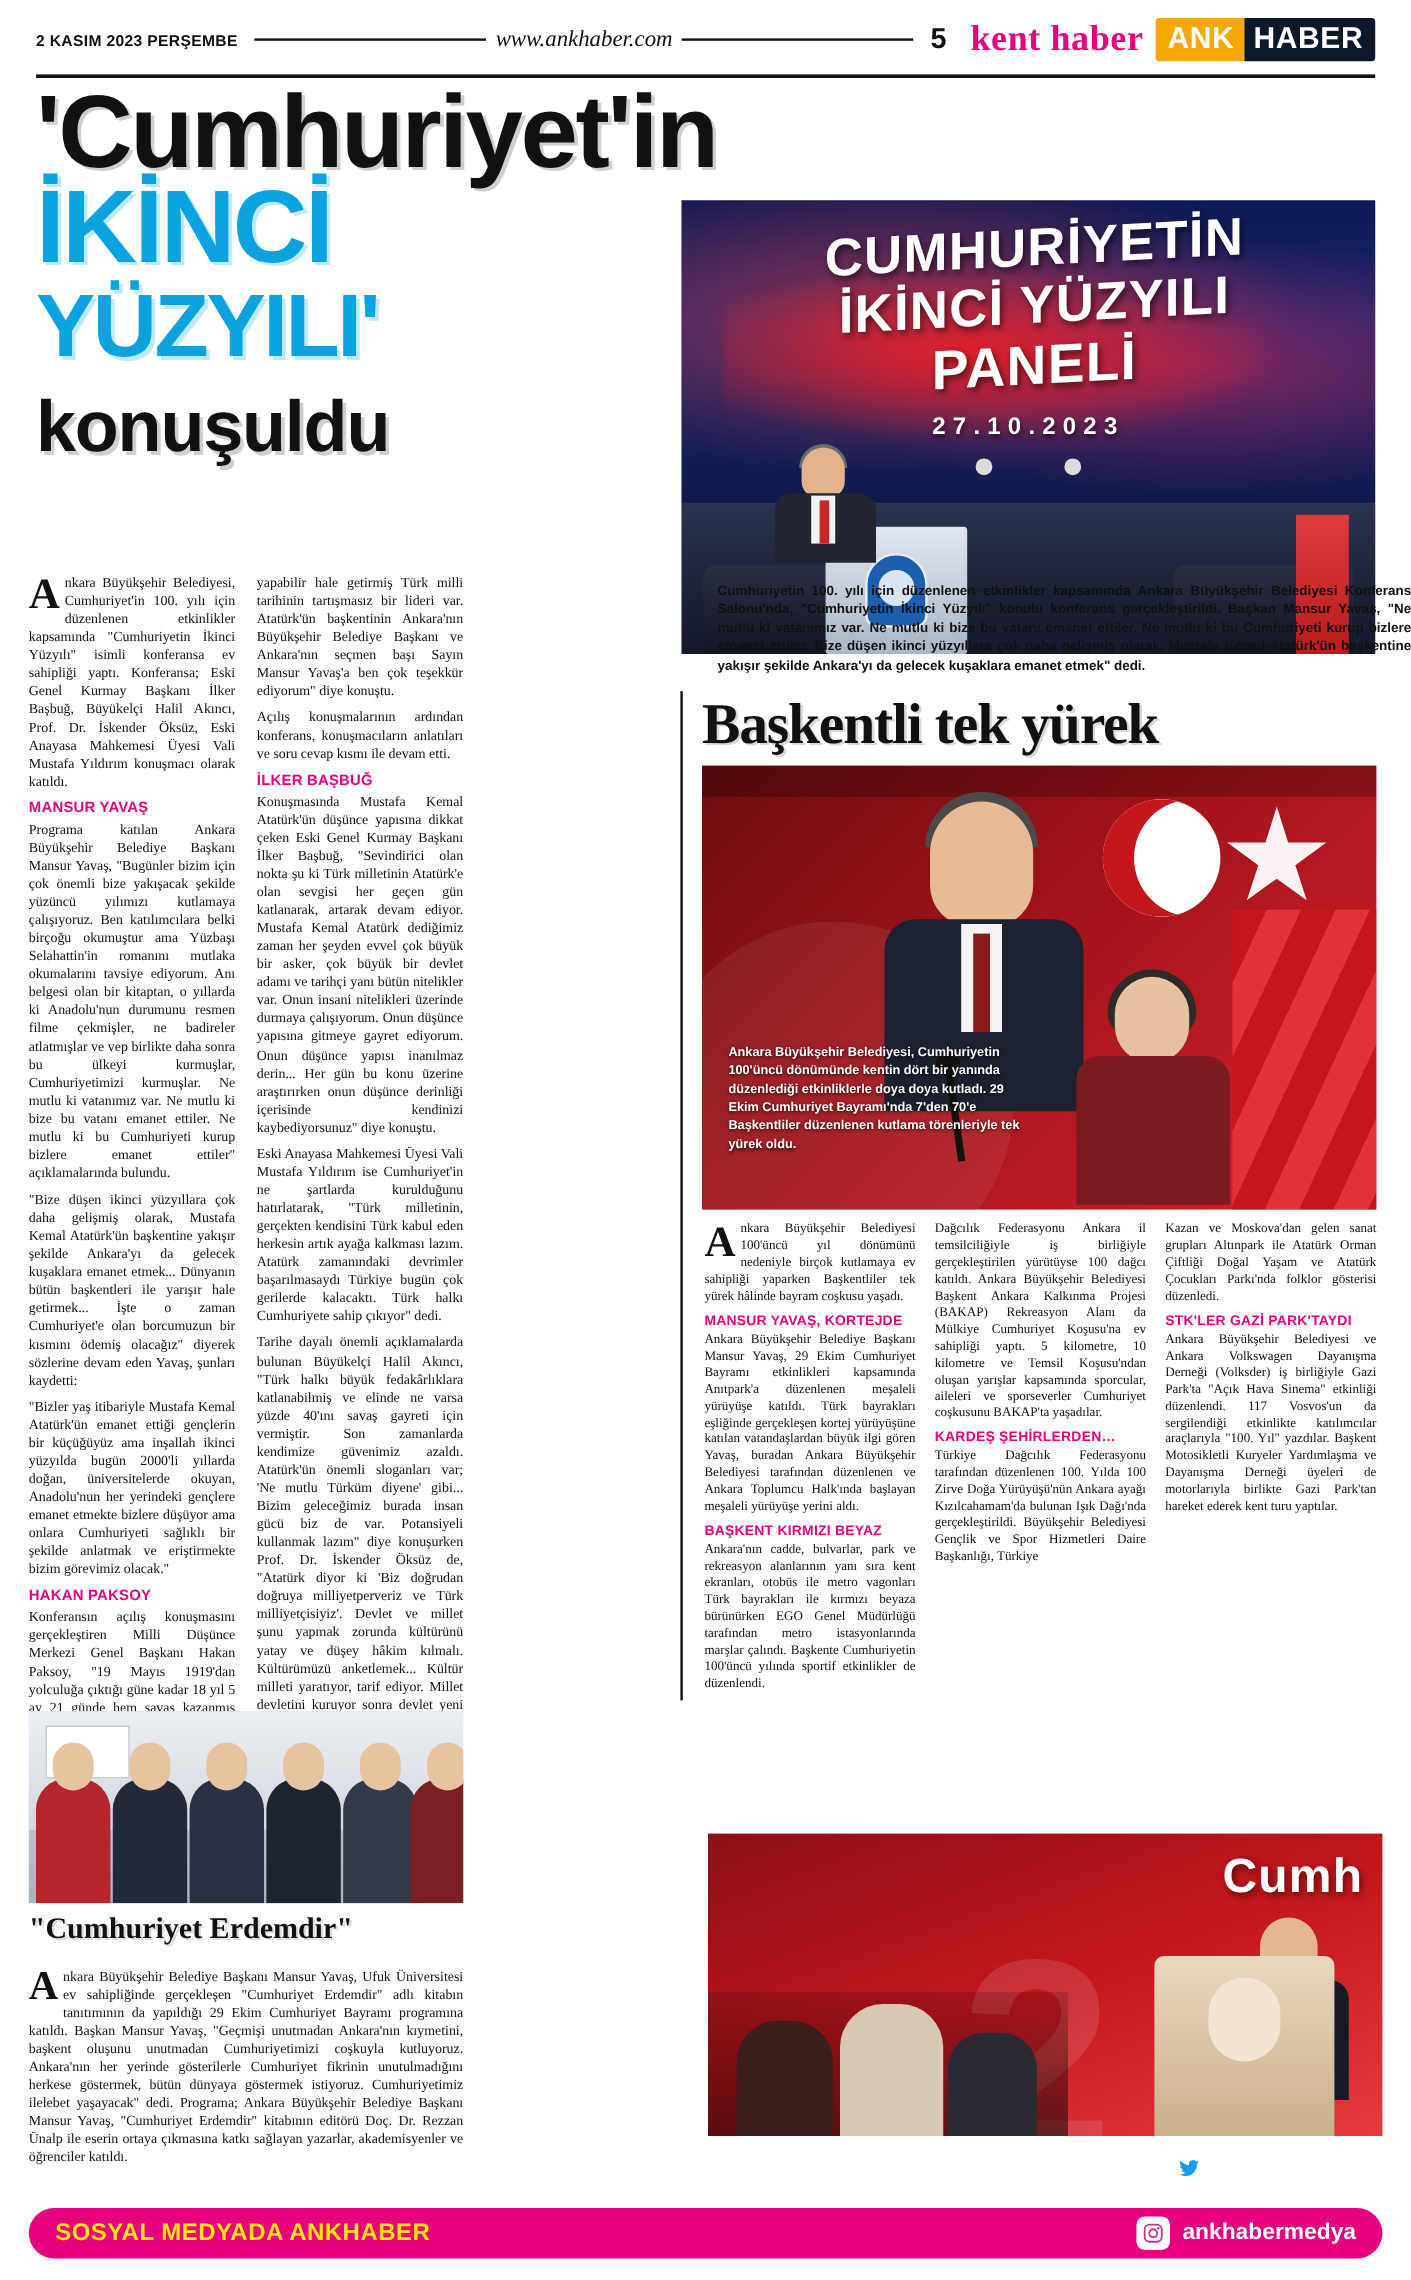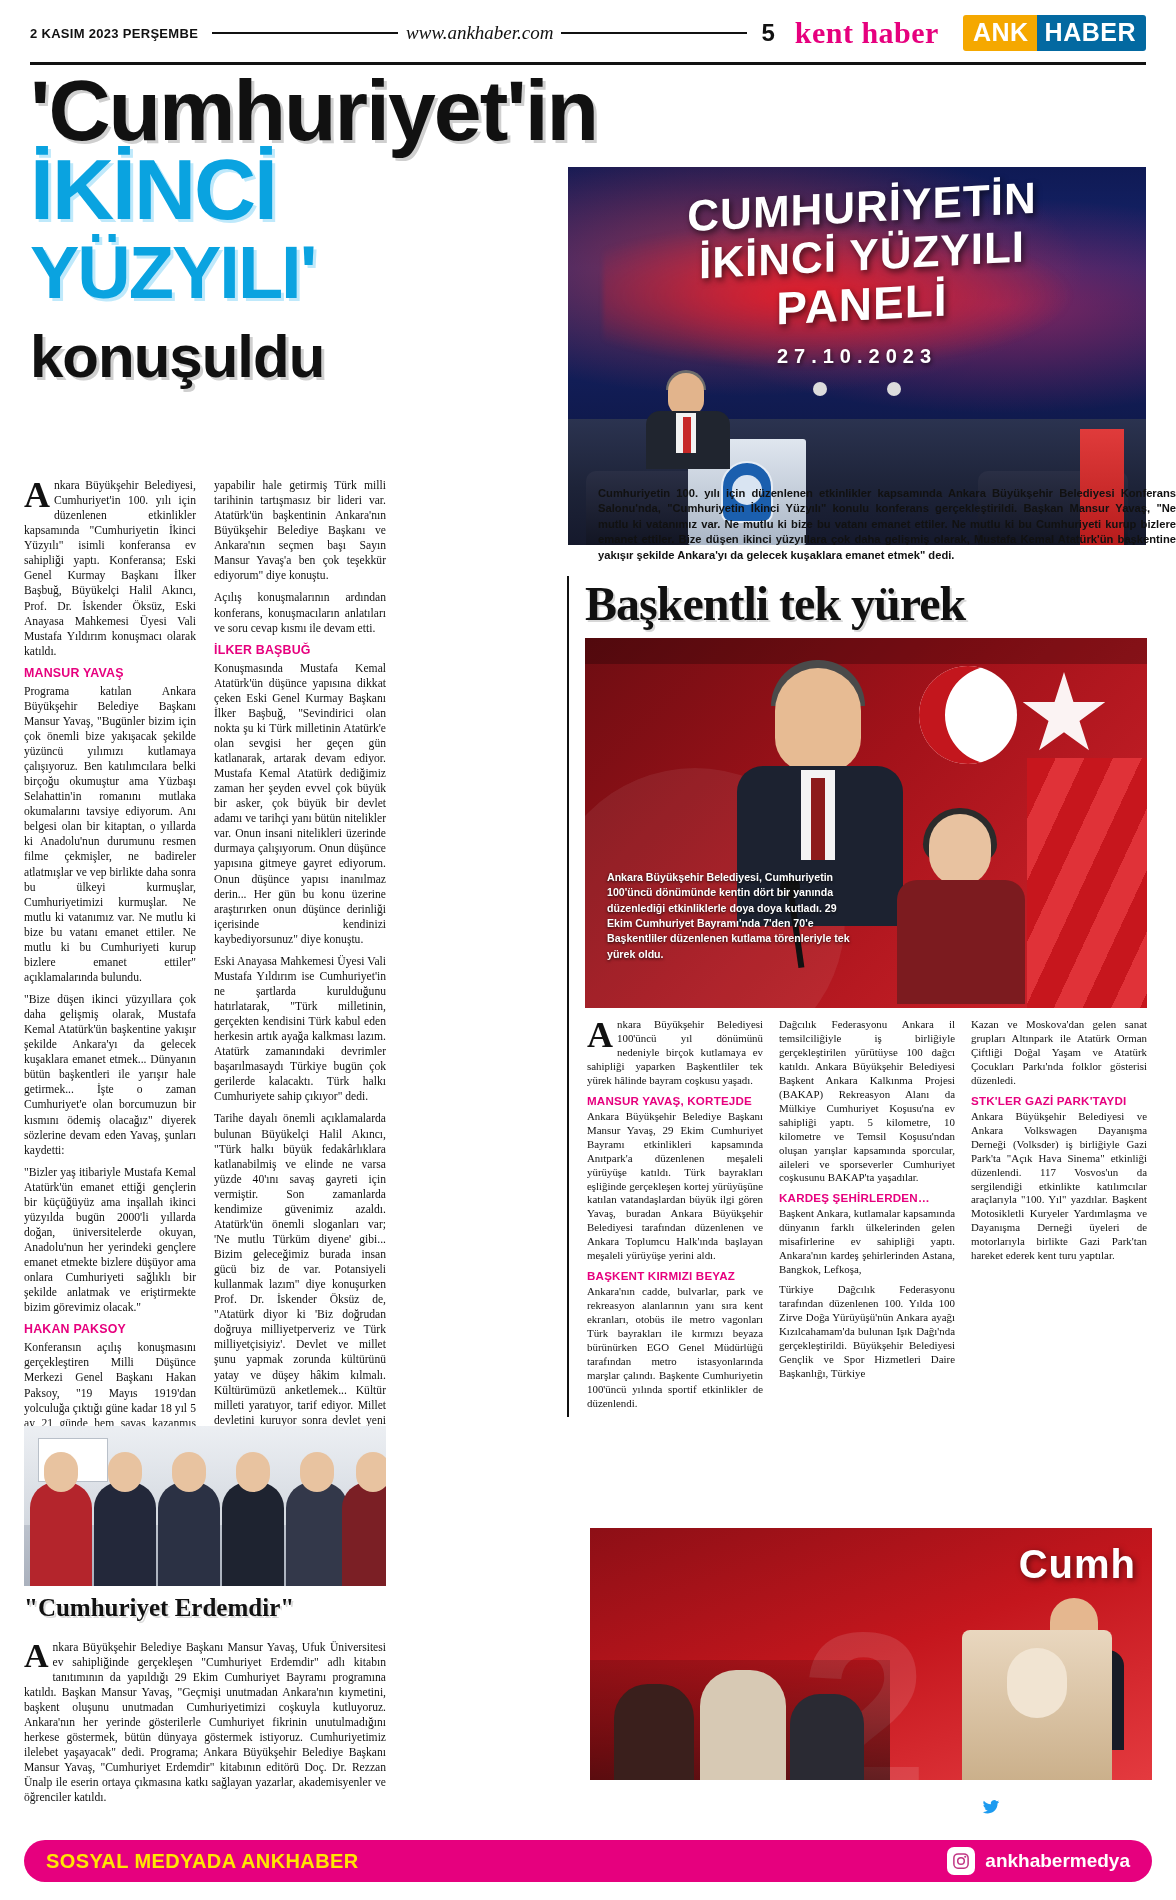--- a/index.html
+++ b/index.html
@@ -29,30 +29,30 @@
   .mh-site {
     font-family:"Liberation Serif", serif; font-style:italic;
     font-size:19px; color:#111; white-space:nowrap;
   }
   .mh-pageno {
     font-family:"Liberation Sans", sans-serif;
     font-weight:700; font-size:24px; color:#111; margin: 0 6px;
   }
   .mh-kent {
     font-family:"Liberation Serif", serif; font-weight:700; font-size:30px;
-    color:#e6007e; letter-spacing:.5px; white-space:nowrap; padding-right: 24px;
+    color:#e6007e; letter-spacing:.5px; white-space:nowrap; padding-right: 10px;
   }
   .mh-logo { display:flex; align-items:center; gap:0; }
   .mh-logo .ank {
     background:#f5a800; color:#fff; font-family:"Liberation Sans", sans-serif;
     font-weight:700; font-size:25px; padding:3px 8px 4px 10px; letter-spacing:.5px;
     border-radius:3px 0 0 3px;
   }
   .mh-logo .haber {
-    background:#0369a1; color:#fff; font-family:"Liberation Sans", sans-serif;
+    background:#0f172a; color:#fff; font-family:"Liberation Sans", sans-serif;
     font-weight:700; font-size:25px; padding:3px 10px 4px 8px; letter-spacing:.5px;
     border-radius:0 3px 3px 0;
   }
   .mh-line { height:3px; background:#111; margin: 4px 6px 0 6px; }
 
   
   .headline-zone { position:relative; margin: 6px 6px 0 6px; }
   .headline {
     font-family:"Liberation Sans", sans-serif;
     font-weight:700;
@@ -432,21 +432,20 @@
       <div class="rb-col">
         <p class="dropcap">Ankara Büyükşehir Belediyesi 100'üncü yıl dönümünü nedeniyle birçok kutlamaya ev sahipliği yaparken Başkentliler tek yürek hâlinde bayram coşkusu yaşadı.</p>
         <div class="subhead">MANSUR YAVAŞ, KORTEJDE</div>
         <p>Ankara Büyükşehir Belediye Başkanı Mansur Yavaş, 29 Ekim Cumhuriyet Bayramı etkinlikleri kapsamında Anıtpark'a düzenlenen meşaleli yürüyüşe katıldı. Türk bayrakları eşliğinde gerçekleşen kortej yürüyüşüne katılan vatandaşlardan büyük ilgi gören Yavaş, buradan Ankara Büyükşehir Belediyesi tarafından düzenlenen ve Ankara Toplumcu Halk'ında başlayan meşaleli yürüyüşe yerini aldı.</p>
         <div class="subhead">BAŞKENT KIRMIZI BEYAZ</div>
         <p>Ankara'nın cadde, bulvarlar, park ve rekreasyon alanlarının yanı sıra kent ekranları, otobüs ile metro vagonları Türk bayrakları ile kırmızı beyaza bürünürken EGO Genel Müdürlüğü tarafından metro istasyonlarında marşlar çalındı. Başkente Cumhuriyetin 100'üncü yılında sportif etkinlikler de düzenlendi.</p>
       </div>
       <div class="rb-col">
         <p>Dağcılık Federasyonu Ankara il temsilciliğiyle iş birliğiyle gerçekleştirilen yürütüyse 100 dağcı katıldı. Ankara Büyükşehir Belediyesi Başkent Ankara Kalkınma Projesi (BAKAP) Rekreasyon Alanı da Mülkiye Cumhuriyet Koşusu'na ev sahipliği yaptı. 5 kilometre, 10 kilometre ve Temsil Koşusu'ndan oluşan yarışlar kapsamında sporcular, aileleri ve sporseverler Cumhuriyet coşkusunu BAKAP'ta yaşadılar.</p>
         <div class="subhead">KARDEŞ ŞEHİRLERDEN…</div>
-        <p>Başkent Ankara, kutlamalar kapsamında dünyanın farklı ülkelerinden gelen misafirlerine ev sahipliği yaptı. Ankara'nın kardeş şehirlerinden Astana, Bangkok, Lefkoşa,</p>
         <p>Türkiye Dağcılık Federasyonu tarafından düzenlenen 100. Yılda 100 Zirve Doğa Yürüyüşü'nün Ankara ayağı Kızılcahamam'da bulunan Işık Dağı'nda gerçekleştirildi. Büyükşehir Belediyesi Gençlik ve Spor Hizmetleri Daire Başkanlığı, Türkiye</p>
       </div>
       <div class="rb-col">
         <p>Kazan ve Moskova'dan gelen sanat grupları Altınpark ile Atatürk Orman Çiftliği Doğal Yaşam ve Atatürk Çocukları Parkı'nda folklor gösterisi düzenledi.</p>
         <div class="subhead">STK'LER GAZİ PARK'TAYDI</div>
         <p>Ankara Büyükşehir Belediyesi ve Ankara Volkswagen Dayanışma Derneği (Volksder) iş birliğiyle Gazi Park'ta "Açık Hava Sinema" etkinliği düzenlendi. 117 Vosvos'un da sergilendiği etkinlikte katılımcılar araçlarıyla "100. Yıl" yazdılar. Başkent Motosikletli Kuryeler Yardımlaşma ve Dayanışma Derneği üyeleri de motorlarıyla birlikte Gazi Park'tan hareket ederek kent turu yaptılar.</p>
       </div>
     </div>
   </div>
 

